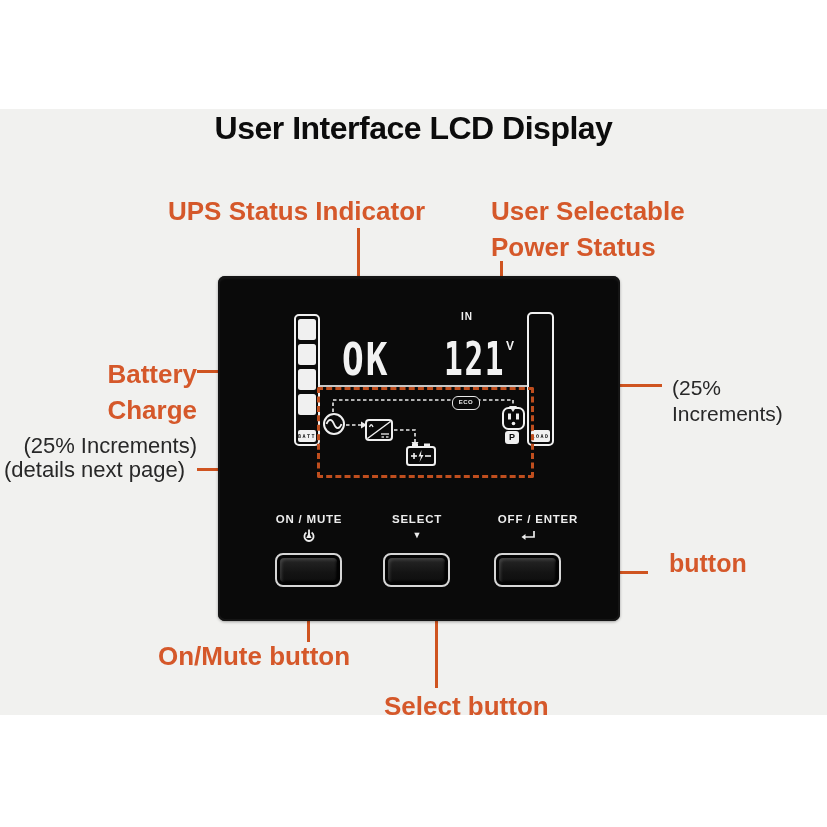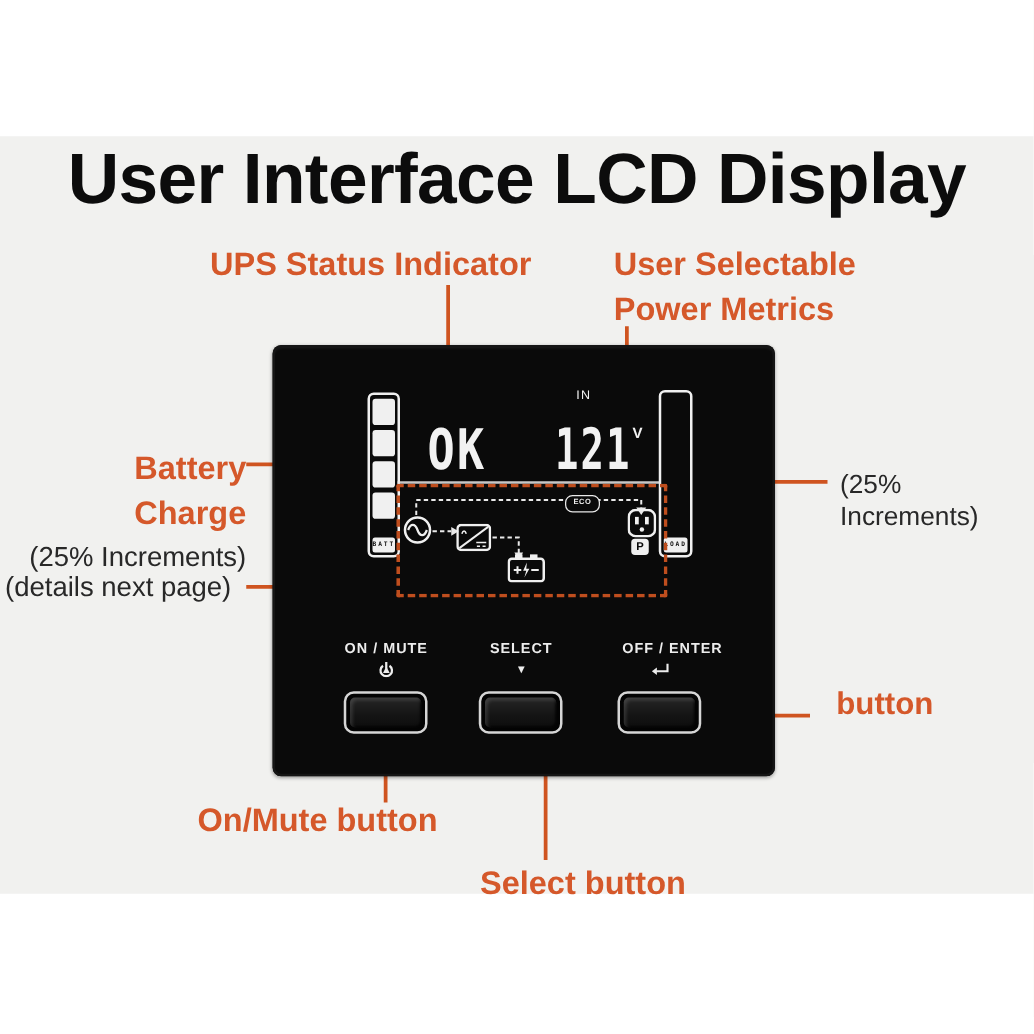--- a/index.html
+++ b/index.html
@@ -3,21 +3,21 @@
 <meta charset="utf-8">
 <style>
   html,body{margin:0;padding:0;}
   body{
     width:827px;height:827px;position:relative;background:#ffffff;
     font-family:"Liberation Sans", sans-serif;overflow:hidden;
   }
   .band{position:absolute;left:0;top:109px;width:827px;height:606px;background:#f1f1ef;}
   .title{
     position:absolute;left:0;top:110px;width:827px;text-align:center;
-    font-size:57px;font-weight:bold;color:#0c0c0c;letter-spacing:-0.5px;
+    font-size:32px;font-weight:bold;color:#0c0c0c;letter-spacing:-0.5px;
   }
   
   .call{position:absolute;color:#d5582a;font-weight:bold;font-size:26px;line-height:36px;}
   .call .sub{color:#282828;font-weight:normal;font-size:22px;line-height:26px;margin-top:5px;}
   .right-align{text-align:right;}
   
   .lead{position:absolute;background:#cf5420;}
   .dot{position:absolute;width:13px;height:13px;border-radius:50%;background:#d4551c;}
   
   .panel{
@@ -32,21 +32,21 @@
   .gauge-load{left:309px;top:36px;width:23px;height:130px;}
   .segs{left:2px;right:2px;top:3px;display:flex;flex-direction:column;gap:4px;}
   .seg{position:static;height:21px;background:#f0f0f0;border-radius:2.5px;}
   .cap{left:2px;right:2px;bottom:2px;height:12px;background:#f0f0f0;border-radius:2px;
        color:#111;font-size:5px;font-weight:bold;text-align:center;line-height:12px;
        letter-spacing:1.5px;font-family:"DejaVu Sans Mono",monospace;}
   
   .seg7{font-family:"DejaVu Sans Mono",monospace;font-weight:bold;color:#f2f2f2;transform-origin:left top;}
   .lcd-status{left:124px;top:58px;font-size:38px;transform:scale(0.95,1.18);letter-spacing:2px;}
   .lcd-value{left:226px;top:57px;font-size:38px;transform:scale(0.82,1.2);letter-spacing:2px;}
-  .lcd-in{left:243px;top:35px;font-size:10px;font-weight:normal;color:#f2f2f2;letter-spacing:1px;}
+  .lcd-in{left:243px;top:35px;font-size:10px;font-weight:bold;color:#f2f2f2;letter-spacing:1px;}
   .lcd-unit{left:288px;top:63px;font-size:12px;font-weight:bold;color:#f2f2f2;}
   .lcd-divider{left:100px;top:109px;width:210px;height:2px;background:#e9e9e9;opacity:.85;}
   
   .oneline-box{left:99px;top:111px;width:211px;height:85px;border:3px dashed #bf4e1e;border-radius:2px;}
   .connectors{left:99px;top:111px;}
   .eco{left:234px;top:120px;width:26px;height:12px;border:1.5px solid #e9e9e9;border-radius:6px;
        background:#0a0a0a;color:#f0f0f0;font-size:6px;font-weight:bold;text-align:center;
        line-height:11px;letter-spacing:0.5px;}
   .pbadge{left:287px;top:155px;width:14px;height:13px;background:#f0f0f0;border-radius:3px;
           color:#0a0a0a;font-size:9px;font-weight:bold;text-align:center;line-height:13px;}
@@ -64,21 +64,21 @@
 </head>
 <body>
 
 <div class="band"></div>
 <div class="title">User Interface LCD Display</div>
 
 <div class="call" style="left:168px;top:193px;">UPS Status Indicator</div>
 
 <div class="call" style="left:491px;top:193px;">
   <div style="position:static;">User Selectable</div>
-  <div style="position:static;">Power Metrics</div>
+  <div style="position:static;">Power Status</div>
 </div>
 
 <div class="call right-align" style="left:0;top:356px;width:185px;padding-left:12px;">
   <div style="position:static;">Battery Charge</div>
   <div class="sub" style="position:static;">(25% Increments)</div>
 </div>
 
 <div class="call right-align" style="left:0;top:452px;width:185px;">
   <div class="sub" style="position:static;">(details next page)</div>
 </div>

